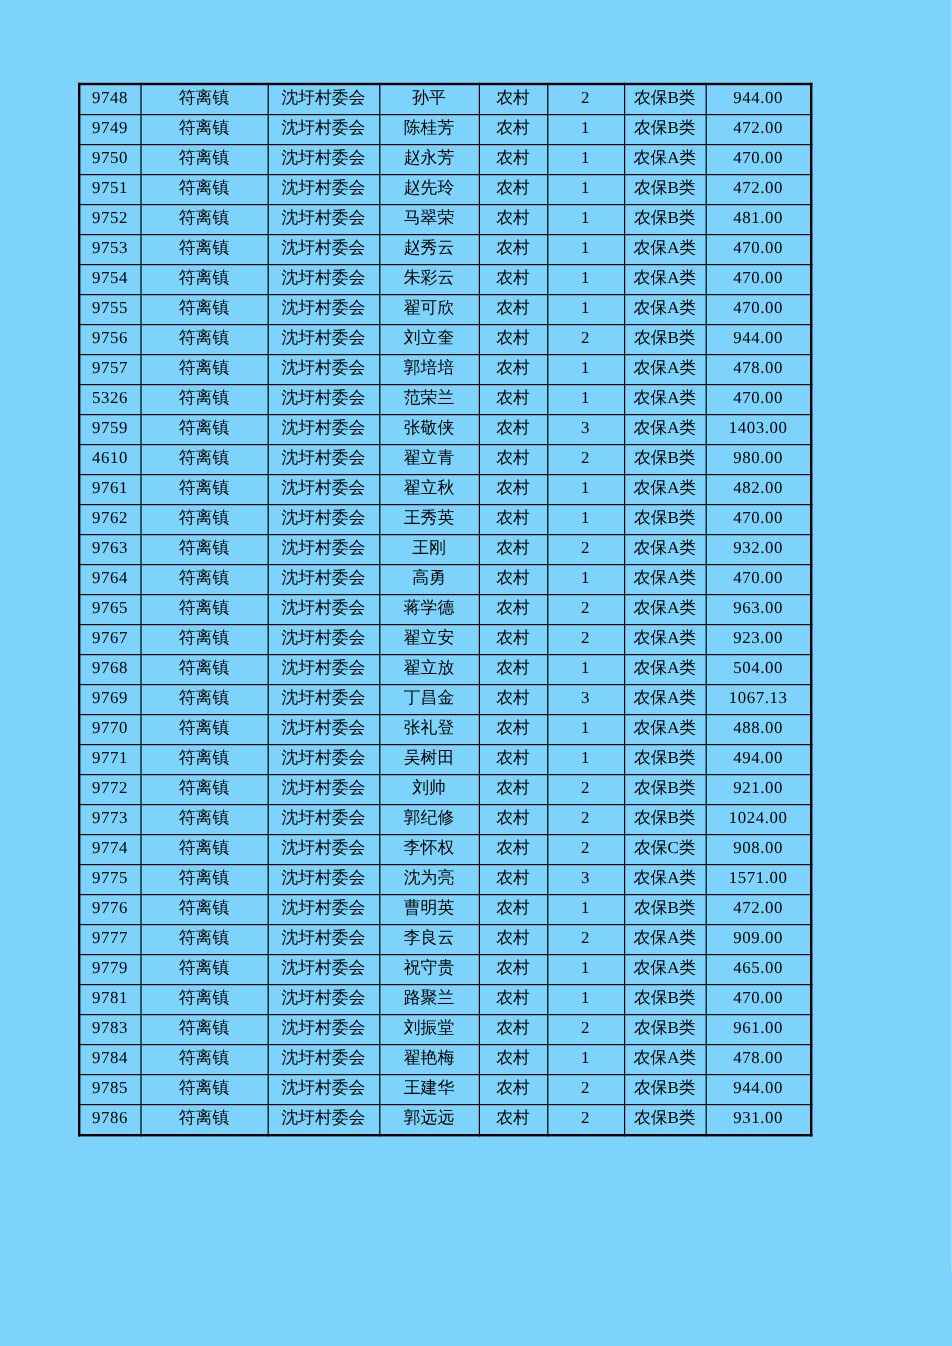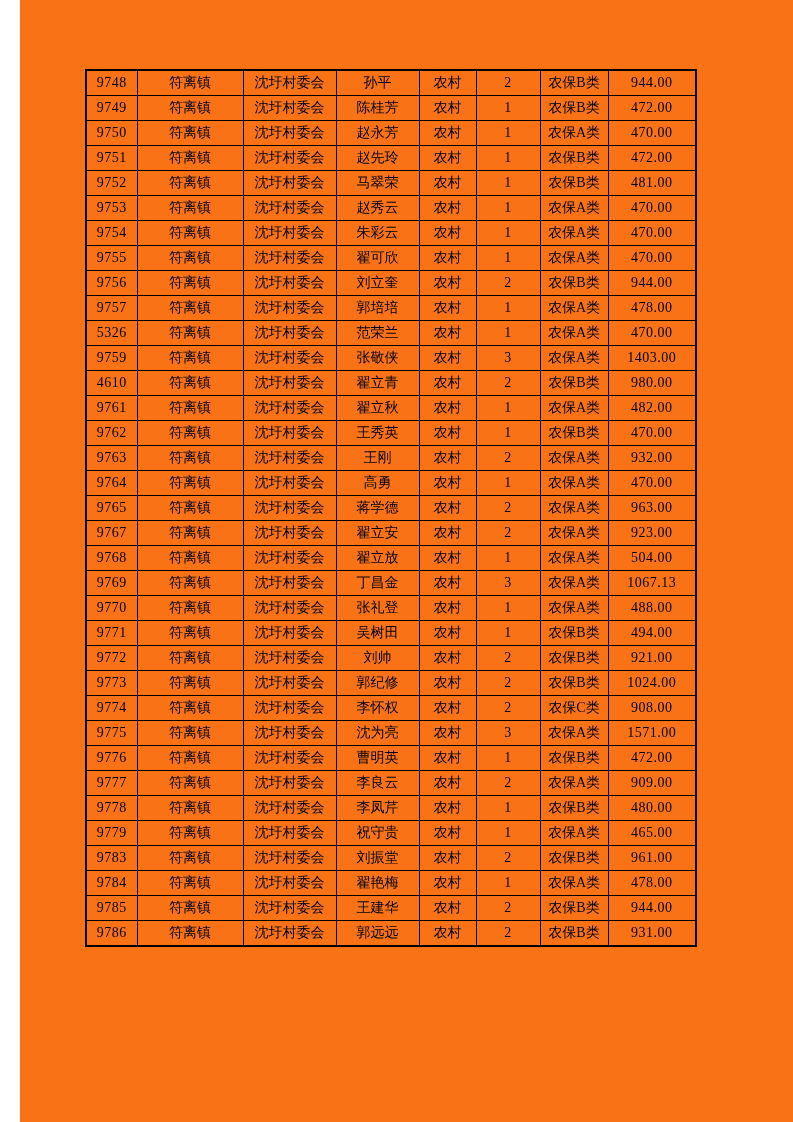--- a/index.html
+++ b/index.html
@@ -12,22 +12,21 @@
     height: 1122px;
     background: #ffffff;
     position: relative;
     font-family: "Liberation Serif", "DejaVu Serif", serif;
     color: #000000;
     overflow: hidden;
   }
   .page {
     position: absolute;
     inset: 0;
-    background: #f97316;
-    margin-left: 20px;
+    background: #7dd3fc;
   }
   table.roster {
     position: absolute;
     left: 65px;
     top: 69px;
     width: 610px;
     border-collapse: collapse;
     table-layout: fixed;
     border: 2px solid #000000;
   }
@@ -346,38 +345,38 @@
           <td class="num">9777</td>
           <td>符离镇</td>
           <td>沈圩村委会</td>
           <td>李良云</td>
           <td>农村</td>
           <td class="num">2</td>
           <td>农保A类</td>
           <td class="num">909.00</td>
         </tr>
         <tr>
-          <td class="num">9778</td>
-          <td>符离镇</td>
-          <td>沈圩村委会</td>
-          <td>李凤芹</td>
-          <td>农村</td>
-          <td class="num">1</td>
-          <td>农保B类</td>
-          <td class="num">480.00</td>
-        </tr>
-        <tr>
           <td class="num">9779</td>
           <td>符离镇</td>
           <td>沈圩村委会</td>
           <td>祝守贵</td>
           <td>农村</td>
           <td class="num">1</td>
           <td>农保A类</td>
           <td class="num">465.00</td>
+        </tr>
+        <tr>
+          <td class="num">9781</td>
+          <td>符离镇</td>
+          <td>沈圩村委会</td>
+          <td>路聚兰</td>
+          <td>农村</td>
+          <td class="num">1</td>
+          <td>农保B类</td>
+          <td class="num">470.00</td>
         </tr>
         <tr>
           <td class="num">9783</td>
           <td>符离镇</td>
           <td>沈圩村委会</td>
           <td>刘振堂</td>
           <td>农村</td>
           <td class="num">2</td>
           <td>农保B类</td>
           <td class="num">961.00</td>

